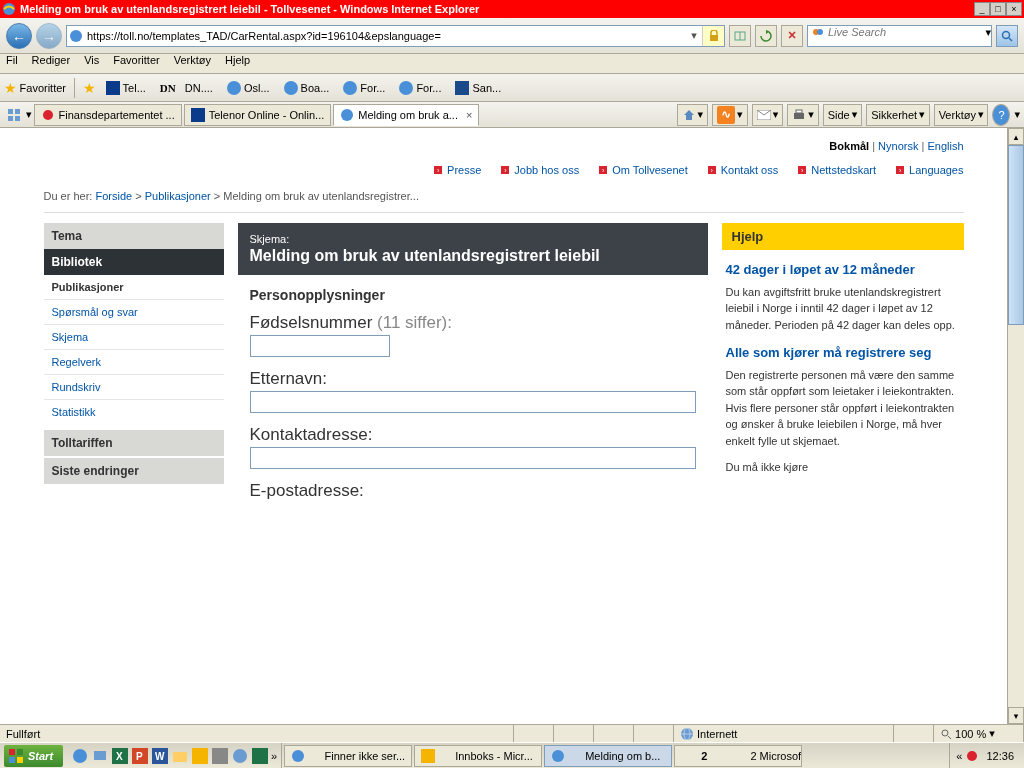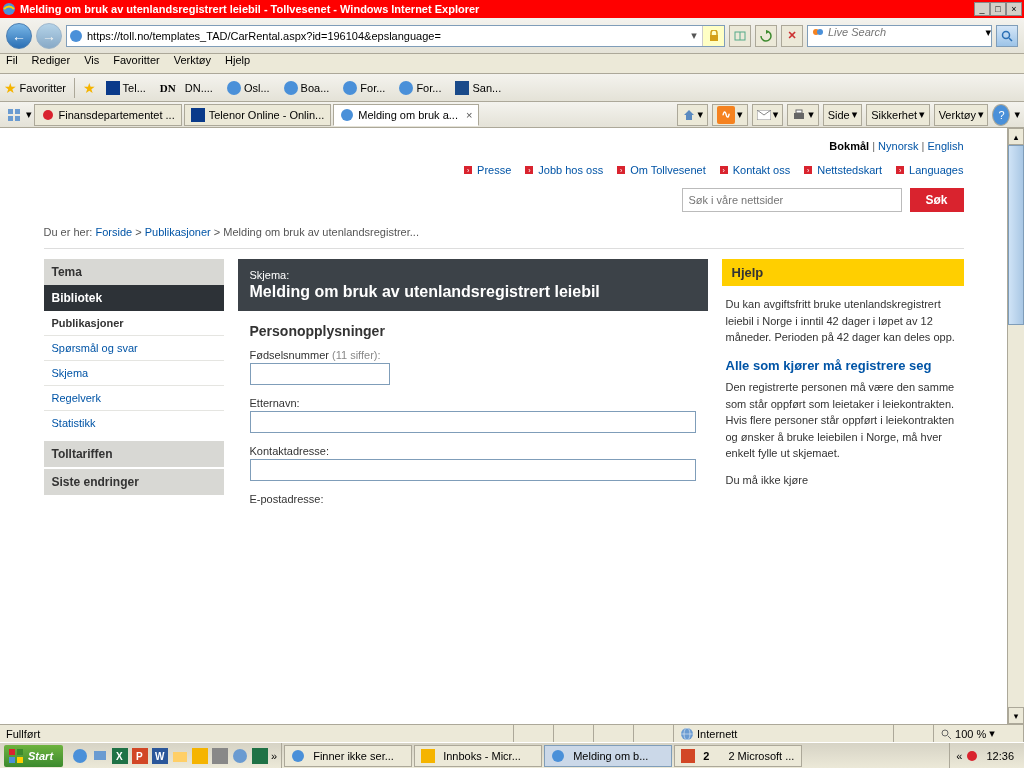--- a/index.html
+++ b/index.html
@@ -60,21 +60,21 @@
 .pagewrap { width: 960px; margin: 0 auto; padding: 8px 20px; }
 .topheader { display: flex; align-items: flex-start; }
 .logo { width: 90px; }
 .logo .shield { width: 50px; height: 60px; margin: 4px 0 2px 8px; }
 .logo .brand1 { color: #d9232e; font-weight: bold; font-size: 20px; letter-spacing: 1px; padding-left:6px; font-family: Arial; }
 .logo .brand2 { color: #d9232e; font-size: 11px; letter-spacing: 1px; padding-left:6px; font-family: Arial; }
 .headright { flex: 1; display:flex; flex-direction:column; align-items:flex-end; gap:12px; padding-top:4px;}
 .langlinks { font-size: 11px; color:#666; }
 .langlinks .b { color:#000; font-weight:bold; }
 .langlinks a { color:#0054a6; text-decoration:none; }
-.topnav { display:flex; gap:14px; font-size:11px; }
+.topnav { display:flex; gap:20px; font-size:11px; }
 .topnav .ni { display:flex; align-items:center; gap:5px; color:#0054a6; }
 .topnav .sq { width:8px; height:8px; background:#d9232e; display:inline-flex; align-items:center; justify-content:center; color:#fff; font-size:7px; }
 .searchrow { display:flex; gap:8px; }
 .searchrow input { width: 220px; height: 24px; border:1px solid #bbb; padding:0 6px; font-size:11px; color:#999; }
 .searchrow button { width: 54px; height: 24px; background:#d9232e; color:#fff; border:none; font-weight:bold; font-size:12px; }
 
 .breadcrumb { margin-top: 14px; font-size: 11px; color:#555; border-bottom: 1px solid #ddd; padding-bottom: 10px;}
 .breadcrumb a { color:#0054a6; text-decoration:none;text-align:center; }
 
 .cols { display:flex; gap:14px; margin-top:10px; }
@@ -89,41 +89,41 @@
 .menusec a.white { background:#fff; color:#333; font-weight:bold; }
 .menusec a:first-child { border-top:none; }
 
 .formhead { background:#3c4248; color:#fff; padding:10px 12px; }
 .formhead .sk { font-size:11px; }
 .formhead .ti { font-size:16px; font-weight:bold; margin-top:2px; }
 .formbody { padding: 12px 12px 0 12px; font-size:12px; }
 .formbody p { margin-bottom: 12px; line-height:1.4; color:#333; }
 .formbody h3 { font-size:14px; font-weight:bold; margin-bottom: 10px; color:#333; }
 .fld { margin-bottom: 12px; }
-.fld label { display:block; font-size:11px; color:#333; margin-bottom:2px; }
+.fld label { display:block; font-size:17px; color:#333; margin-bottom:2px; }
 .fld label .hint { color:#888; }
 .fld input { width: 100%; height:22px; border:1px solid #7f9db9; padding:0 4px; }
 
 .helpbox .hd { background:#ffcf00; font-weight:bold; padding:6px 10px; font-size:13px; color:#333; }
 .helpbox .bd { padding: 10px 4px; font-size:11px; line-height:1.5; }
 .helpbox h4 { color:#0054a6; font-size:13px; margin-bottom:4px; }
 .helpbox p { margin-bottom:10px; color:#333; }
 
 
 .statusbar { position:absolute; bottom:26px; left:0; right:0; height:18px; background:#ece9d8; border-top:1px solid #aca899; display:flex; align-items:center; font-size:11px; }
 .statusbar .cell { border-right:1px solid #aca899; height:100%; display:flex; align-items:center; padding:0 6px; }
 .statusbar .big { flex:1; }
 
 
 .taskbar { position:absolute; bottom:0; left:0; right:0; height:26px; background:linear-gradient(#d6d3c5,#ece9d8); border-top:1px solid #fff; display:flex; align-items:center; font-size:11px; }
 .startbtn { height:22px; background:linear-gradient(#6db33f,#3c8a2e); color:#fff; font-weight:bold; padding:0 10px 0 4px; display:flex; align-items:center; gap:4px; border-radius:2px; margin:0 4px; font-style:italic; }
 .qlaunch { display:flex; gap:2px; padding:0 4px; border-right:1px solid #aca899; height:100%; align-items:center; }
 .qlaunch .qi { width:18px; height:18px; display:flex;align-items:center;justify-content:center; }
 .tasks { display:flex; gap:2px; padding:0 2px; flex:1; height:100%; align-items:center; }
-.taskbtn { height:22px; background:#ece9d8; border:1px solid #aca899; display:flex; align-items:center; padding:0 6px; gap:8px; width:128px; overflow:hidden; white-space:nowrap; }
+.taskbtn { height:22px; background:#ece9d8; border:1px solid #aca899; display:flex; align-items:center; padding:0 6px; gap:20px; width:128px; overflow:hidden; white-space:nowrap; }
 .taskbtn.active { background:#cbd8e8; border:1px solid #7f9db9; }
 .tray { display:flex; align-items:center; gap:4px; padding:0 6px; border-left:1px solid #aca899; height:100%; }
 .clock { padding:0 4px; }
 
 svg { display:block; }
 </style>
 </head>
 <body>
 
 <div class="titlebar">
@@ -316,43 +316,40 @@
               </div>
             <div class="ni">
                 <span class="sq">›</span>
                 <span>Nettstedskart</span>
               </div>
             <div class="ni">
                 <span class="sq">›</span>
                 <span>Languages</span>
               </div>
           </div>
-          <div class="searchrow">
-            <input type="text" placeholder="Søk i våre nettsider" style="">
-            <button>Søk</button>
-          </div>
         </div>
       </div>
 
       <div class="breadcrumb">
         <span>Du er her:</span>
         <a href="#">Forside</a> &gt;
         <a href="#">Publikasjoner</a> &gt;
         <span>Melding om bruk av utenlandsregistrer...</span>
       </div>
 
       <div class="cols">
         <div class="leftcol">
           <div class="menusec-title">Tema</div>
           <div class="menusec-title dark">Bibliotek</div>
           <div class="menusec">
             <a href="#" class="white">Publikasjoner</a>
             <a href="#">Spørsmål og svar</a>
             <a href="#">Skjema</a>
             <a href="#">Regelverk</a>
+            <a href="#">Rundskriv</a>
             <a href="#">Statistikk</a>
           </div>
           <div class="menusec-title" style="margin-top:6px">Tolltariffen</div>
           <div class="menusec-title" style="margin-top:2px">Siste endringer</div>
         </div>
 
         <div class="midcol">
           <div class="formhead">
             <div class="sk">Skjema:</div>
             <div class="ti">Melding om bruk av utenlandsregistrert leiebil</div>
@@ -373,20 +370,21 @@
             </div>
             <div class="fld">
               <label>E-postadresse:</label>
             </div>
           </div>
         </div>
 
         <div class="rightcol helpbox">
           <div class="hd">Hjelp</div>
           <div class="bd">
+            <h4>42 dager i løpet av 12 måneder</h4>
             <p>Du kan avgiftsfritt bruke utenlandskregistrert leiebil i Norge i inntil 42 dager i løpet av 12 måneder. Perioden på 42 dager kan deles opp.</p>
             <h4>Alle som kjører må registrere seg</h4>
             <p>Den registrerte personen må være den samme som står oppført som leietaker i leiekontrakten. Hvis flere personer står oppført i leiekontrakten og ønsker å bruke leiebilen i Norge, må hver enkelt fylle ut skjemaet.</p>
             <p>Du må ikke kjøre</p>
           </div>
         </div>
       </div>
     </div>
   </div>
   <div class="vscroll">

